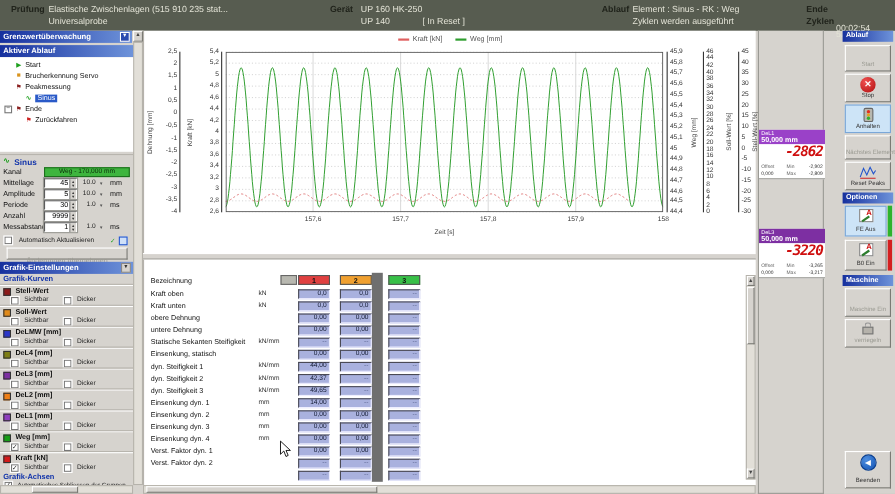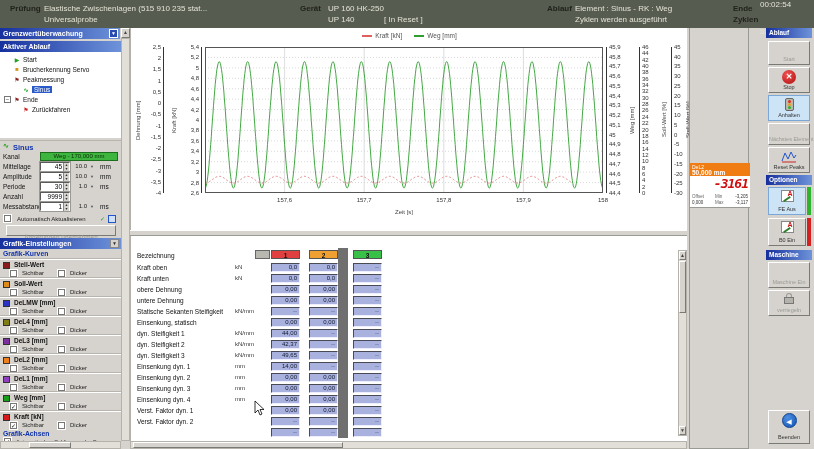--- a/index.html
+++ b/index.html
@@ -91,21 +91,21 @@
     <span class="abs hval" style="left:44px;top:4px;">Elastische Zwischenlagen (515 910 235 stat...</span>
     <span class="abs hval" style="left:44px;top:15px;">Universalprobe</span>
     <span class="abs hlab" style="left:300px;top:4px;">Gerät</span>
     <span class="abs hval" style="left:328px;top:4px;">UP 160 HK-250</span>
     <span class="abs hval" style="left:328px;top:15px;">UP 140</span>
     <span class="abs hval" style="left:384px;top:15px;">[ In Reset ]</span>
     <span class="abs hlab" style="left:547px;top:4px;">Ablauf</span>
     <span class="abs hval" style="left:575px;top:4px;">Element : Sinus - RK : Weg</span>
     <span class="abs hval" style="left:575px;top:15px;">Zyklen werden ausgeführt</span>
     <span class="abs hlab" style="left:733px;top:4px;">Ende</span>
-    <span class="abs hval" style="left:760px;top:0;">00:02:54</span>
+    <span class="abs hval" style="left:760px;top:21px;">00:02:54</span>
     <span class="abs hlab" style="left:733px;top:15px;">Zyklen</span>
     <span class="abs hval" style="left:760px;top:27px;">5222</span>
   </div>
 
   <div class="abs" id="leftp" style="left:0;top:28px;width:130px;height:421px;background:#d6d3ce;">
     <div class="abs tbar" style="left:0;top:0;width:120px;height:11px;">
       <span>Grenzwertüberwachung</span>
       <span class="tbtn" style="left:109px;">▼</span>
     </div>
     <div class="scrollbox" style="left:121px;top:0;width:9px;height:10px;">▲</div>
@@ -532,32 +532,45 @@
     <div class="scrollbox" style="left:0;top:0;width:7px;height:9px;">▲</div>
     <div class="scrollthumb" style="left:0;top:10px;width:7px;height:52px;"></div>
     <div class="scrollbox" style="left:0;top:175px;width:7px;height:9px;">▼</div>
   </div>
 
   <div class="abs scrolltrack" style="left:130px;top:441px;width:557px;height:8px;">
     <div class="scrollthumb" style="left:2px;top:0;width:210px;height:6px;"></div>
   </div>
 
   <div class="abs" id="meas" style="left:689px;top:28px;width:60px;height:421px;background:#d6d3ce;border:1px solid #9a9a94;border-top:none;">
-      <div class="disp" style="top: 135px;">
-        <div class="abs" style="left: 0px; top: 0px; width: 100%; height: 13px; background: rgb(240, 125, 20);">
-          <span class="dname">DeL2</span>
+      <div class="disp" style="top: 90px;">
+        <div class="abs" style="left: 0px; top: 0px; width: 100%; height: 13px; background: rgb(154, 65, 200);">
+          <span class="dname">DeL1</span>
           <span class="drange">50,000 mm</span>
         </div>
-        <span class="dval">-3161</span>
+        <span class="dval">-2862</span>
         <span class="dst" style="left: 2px; top: 31px;">Offset</span>
         <span class="dst" style="left: 2px; top: 37px; color: rgb(51, 51, 51);">0,000</span>
         <span class="dst" style="left: 25px; top: 31px;">Min</span>
         <span class="dst" style="left: 25px; top: 37px;">Max</span>
-        <span class="dst" style="right: 2px; top: 31px; color: rgb(51, 51, 51);">-3,205</span>
-        <span class="dst" style="right: 2px; top: 37px; color: rgb(51, 51, 51);">-3,117</span>
+        <span class="dst" style="right: 2px; top: 31px; color: rgb(51, 51, 51);">-2,902</span>
+        <span class="dst" style="right: 2px; top: 37px; color: rgb(51, 51, 51);">-2,809</span>
+      </div>
+      <div class="disp" style="top: 180px;">
+        <div class="abs" style="left: 0px; top: 0px; width: 100%; height: 13px; background: rgb(125, 47, 162);">
+          <span class="dname">DeL3</span>
+          <span class="drange">50,000 mm</span>
+        </div>
+        <span class="dval">-3220</span>
+        <span class="dst" style="left: 2px; top: 31px;">Offset</span>
+        <span class="dst" style="left: 2px; top: 37px; color: rgb(51, 51, 51);">0,000</span>
+        <span class="dst" style="left: 25px; top: 31px;">Min</span>
+        <span class="dst" style="left: 25px; top: 37px;">Max</span>
+        <span class="dst" style="right: 2px; top: 31px; color: rgb(51, 51, 51);">-3,265</span>
+        <span class="dst" style="right: 2px; top: 37px; color: rgb(51, 51, 51);">-3,217</span>
       </div>
     </div>
 
   <div class="abs" id="act" style="left:766px;top:28px;width:48px;height:421px;">
       <div class="tbar abs" style="left: 0px; top: 0px; width: 46px; height: 10px; font-size: 6.5px; line-height: 10px;">Ablauf</div>
       <div class="btn3d abs" style="left: 2px; top: 13px; width: 42px; height: 24px;">
         <span class="btnlab dis" style="position: absolute; left: 0px; right: 0px; bottom: 2px;">Start</span>
       </div>
       <div class="btn3d abs" style="left: 2px; top: 39px; width: 42px; height: 26px;">
         <div class="stopic">✕</div>

